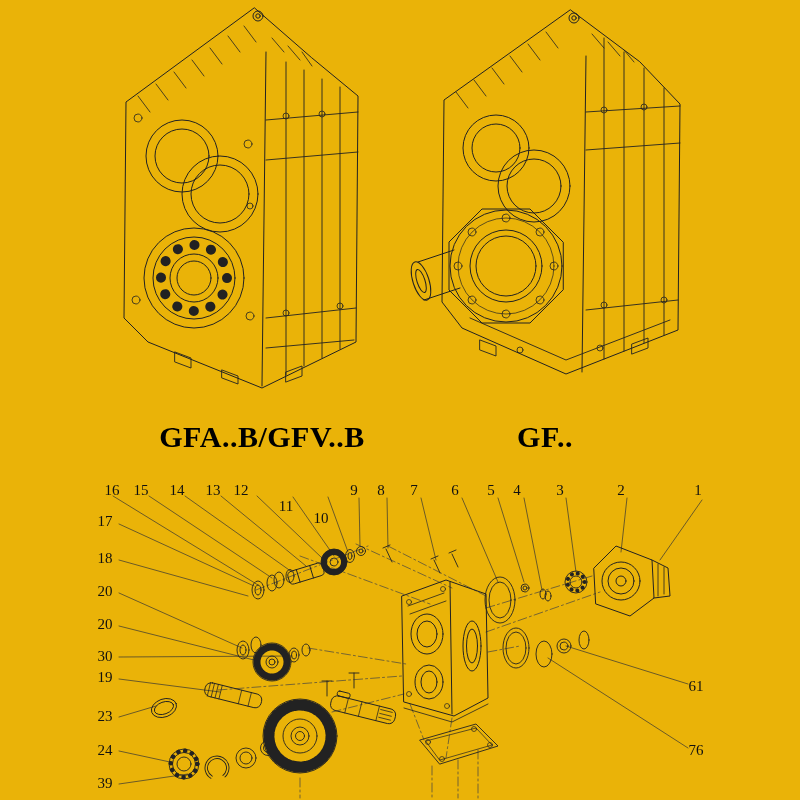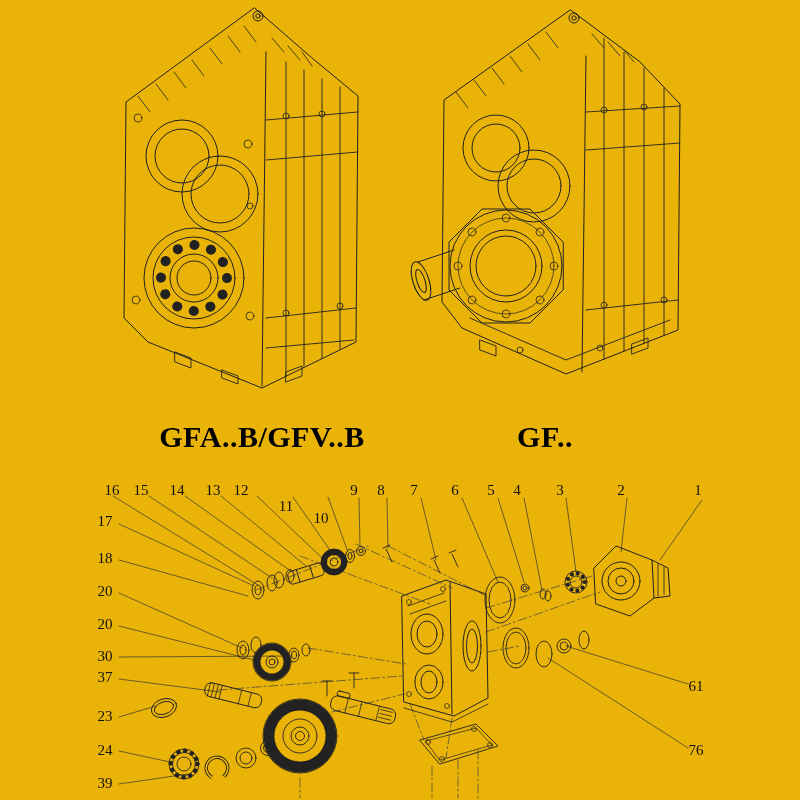--- a/index.html
+++ b/index.html
@@ -263,21 +263,21 @@
 <span class="co" style="left:517px;top:490px">4</span>
 <span class="co" style="left:560px;top:490px">3</span>
 <span class="co" style="left:621px;top:490px">2</span>
 <span class="co" style="left:698px;top:490px">1</span>
 
 <span class="co" style="left:105px;top:521px">17</span>
 <span class="co" style="left:105px;top:558px">18</span>
 <span class="co" style="left:105px;top:591px">20</span>
 <span class="co" style="left:105px;top:624px">20</span>
 <span class="co" style="left:105px;top:656px">30</span>
-<span class="co" style="left:105px;top:677px">37</span>
+<span class="co" style="left:105px;top:677px">19</span>
 <span class="co" style="left:105px;top:716px">23</span>
 <span class="co" style="left:105px;top:750px">24</span>
 <span class="co" style="left:105px;top:783px">39</span>
 
 <span class="co" style="left:696px;top:686px">61</span>
 <span class="co" style="left:696px;top:750px">76</span>
 
 </div>
 
 </body></html>

